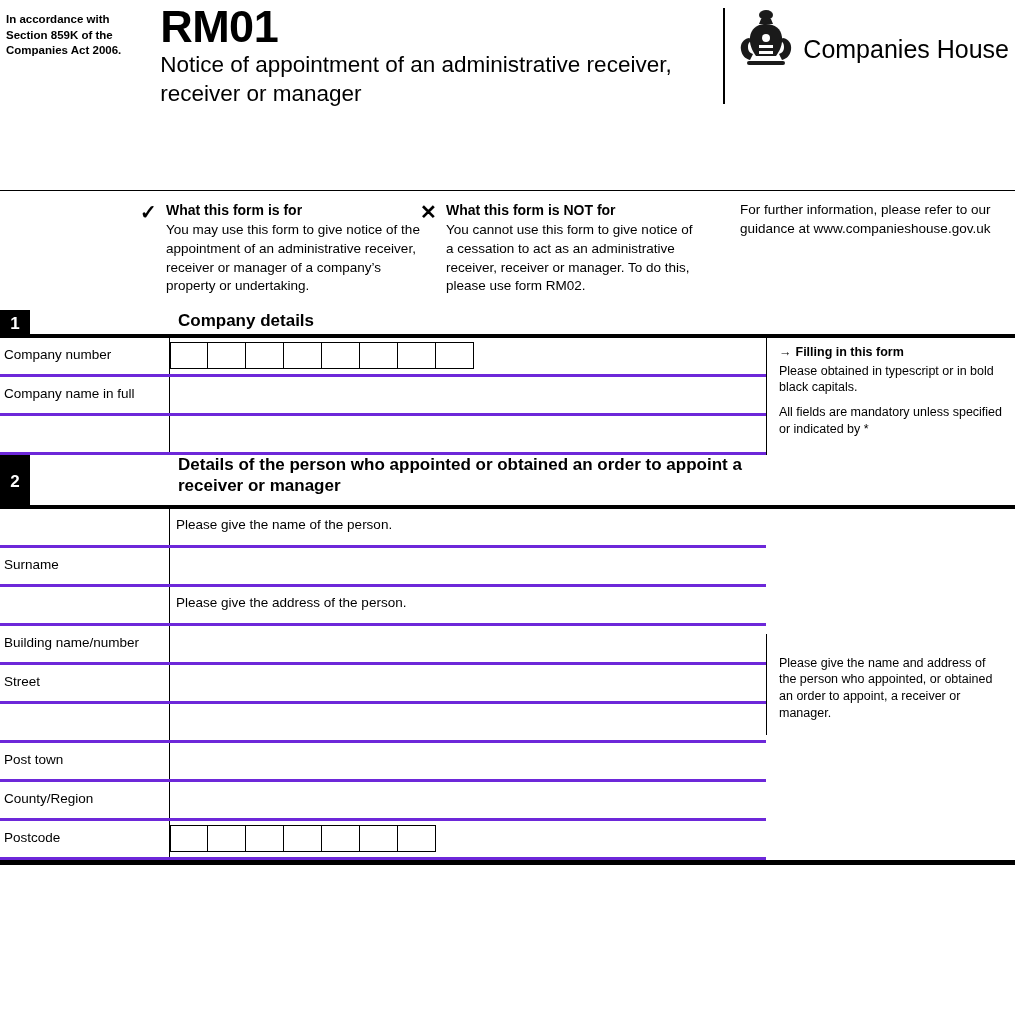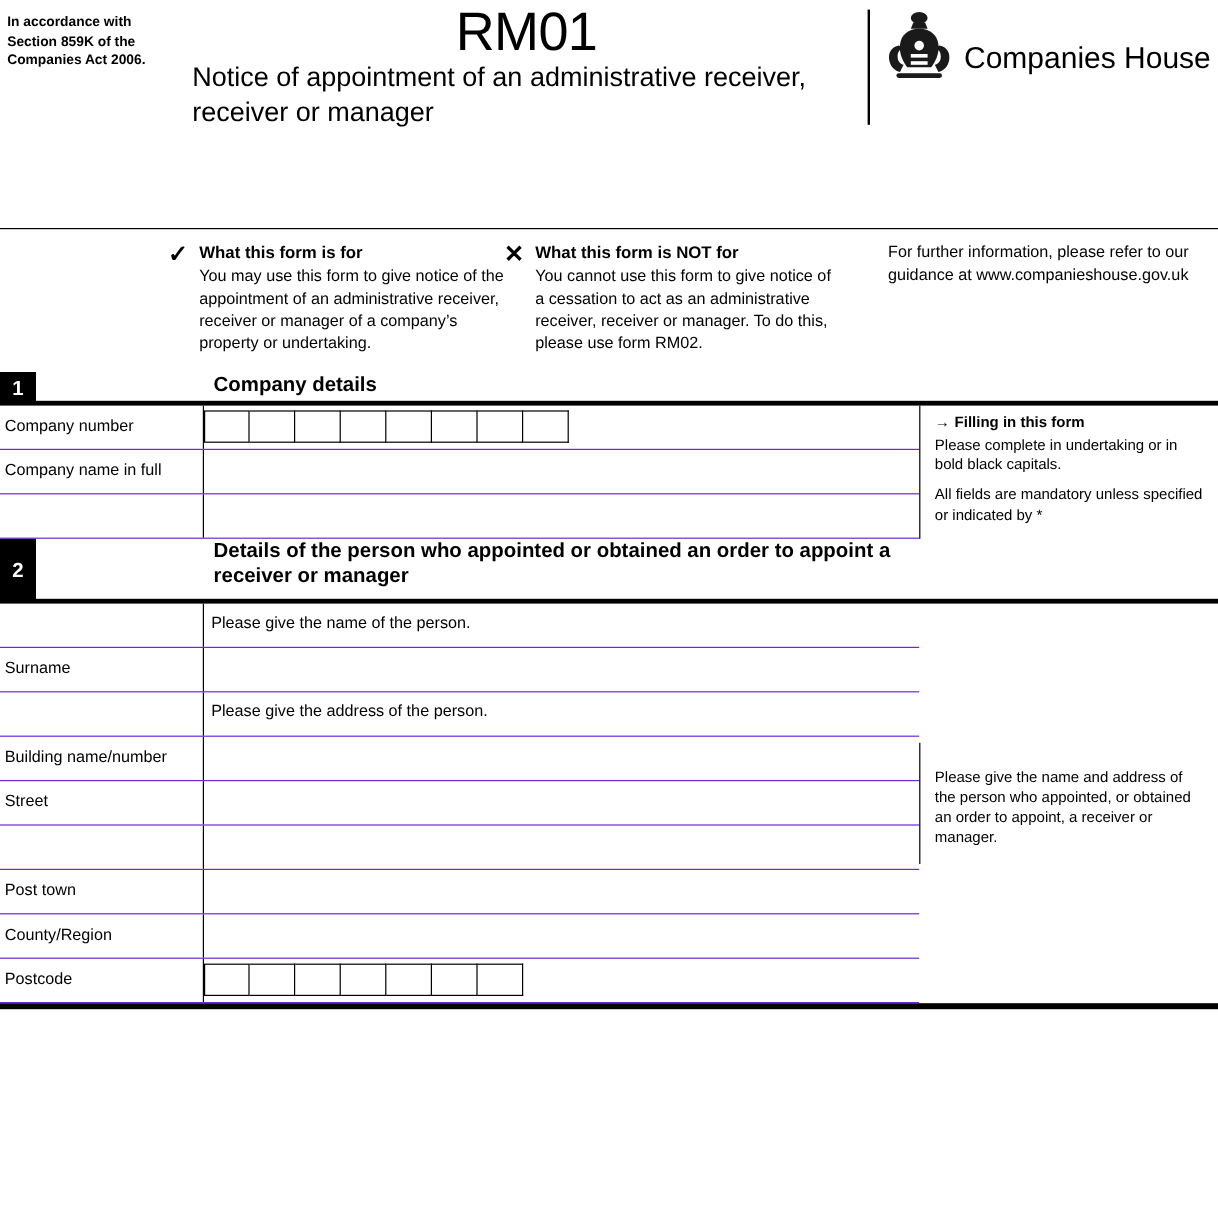--- a/index.html
+++ b/index.html
@@ -36,25 +36,24 @@
     line-height: 1.35;
     padding-top: 4px;
   }
   .title-block {
     width: 600px;
     padding-left: 12px;
     box-sizing: border-box;
   }
   .form-code {
     font-size: 45px;
-    font-weight: normal;
+    font-weight: bold;
     line-height: 1.0;
     letter-spacing: -0.5px;
     margin-top: -4px;
-    text-align: center;
   }
   .form-title {
     font-size: 22.5px;
     font-weight: normal;
     line-height: 1.28;
     margin-top: 2px;
   }
   .brand {
     flex: 1;
     display: flex;
@@ -174,21 +173,21 @@
   .guidance .g-head {
     font-weight: bold;
     font-size: 12.5px;
   }
   .guidance .arrow { font-weight: bold; margin-right: 4px; }
   .guidance p { margin: 0 0 8px 0; }
 
   .frow {
     display: flex;
     align-items: stretch;
-    border-bottom: 1px solid #6d28d9;
+    border-bottom: 3px solid #6d28d9;
     min-height: 36px;
   }
   .frow .flabel {
     width: 170px;
     flex: none;
     font-size: 13.5px;
     padding: 9px 4px 0 4px;
     box-sizing: border-box;
     border-right: 1px solid #000;
   }
@@ -333,21 +332,21 @@
         <div class="flabel"></div>
         <div class="ffield"></div>
       </div>
 
     </div>
 
     <div class="guidance">
       <p style="margin-bottom:2px;">
         <span class="arrow">→</span><span class="g-head">Filling in this form</span>
       </p>
-      <p>Please complete in undertaking or in bold black capitals.</p>
+      <p>Please obtained in typescript or in bold black capitals.</p>
       <p>All fields are mandatory unless specified or indicated by *</p>
     </div>
   </div>
 
   <div class="section-bar" style="height:54px;">
     <div class="section-num">2</div>
     <div class="section-rest">
       <div class="section-title two-line">Details of the person who appointed or obtained an order to appoint a receiver or manager</div>
     </div>
   </div>

